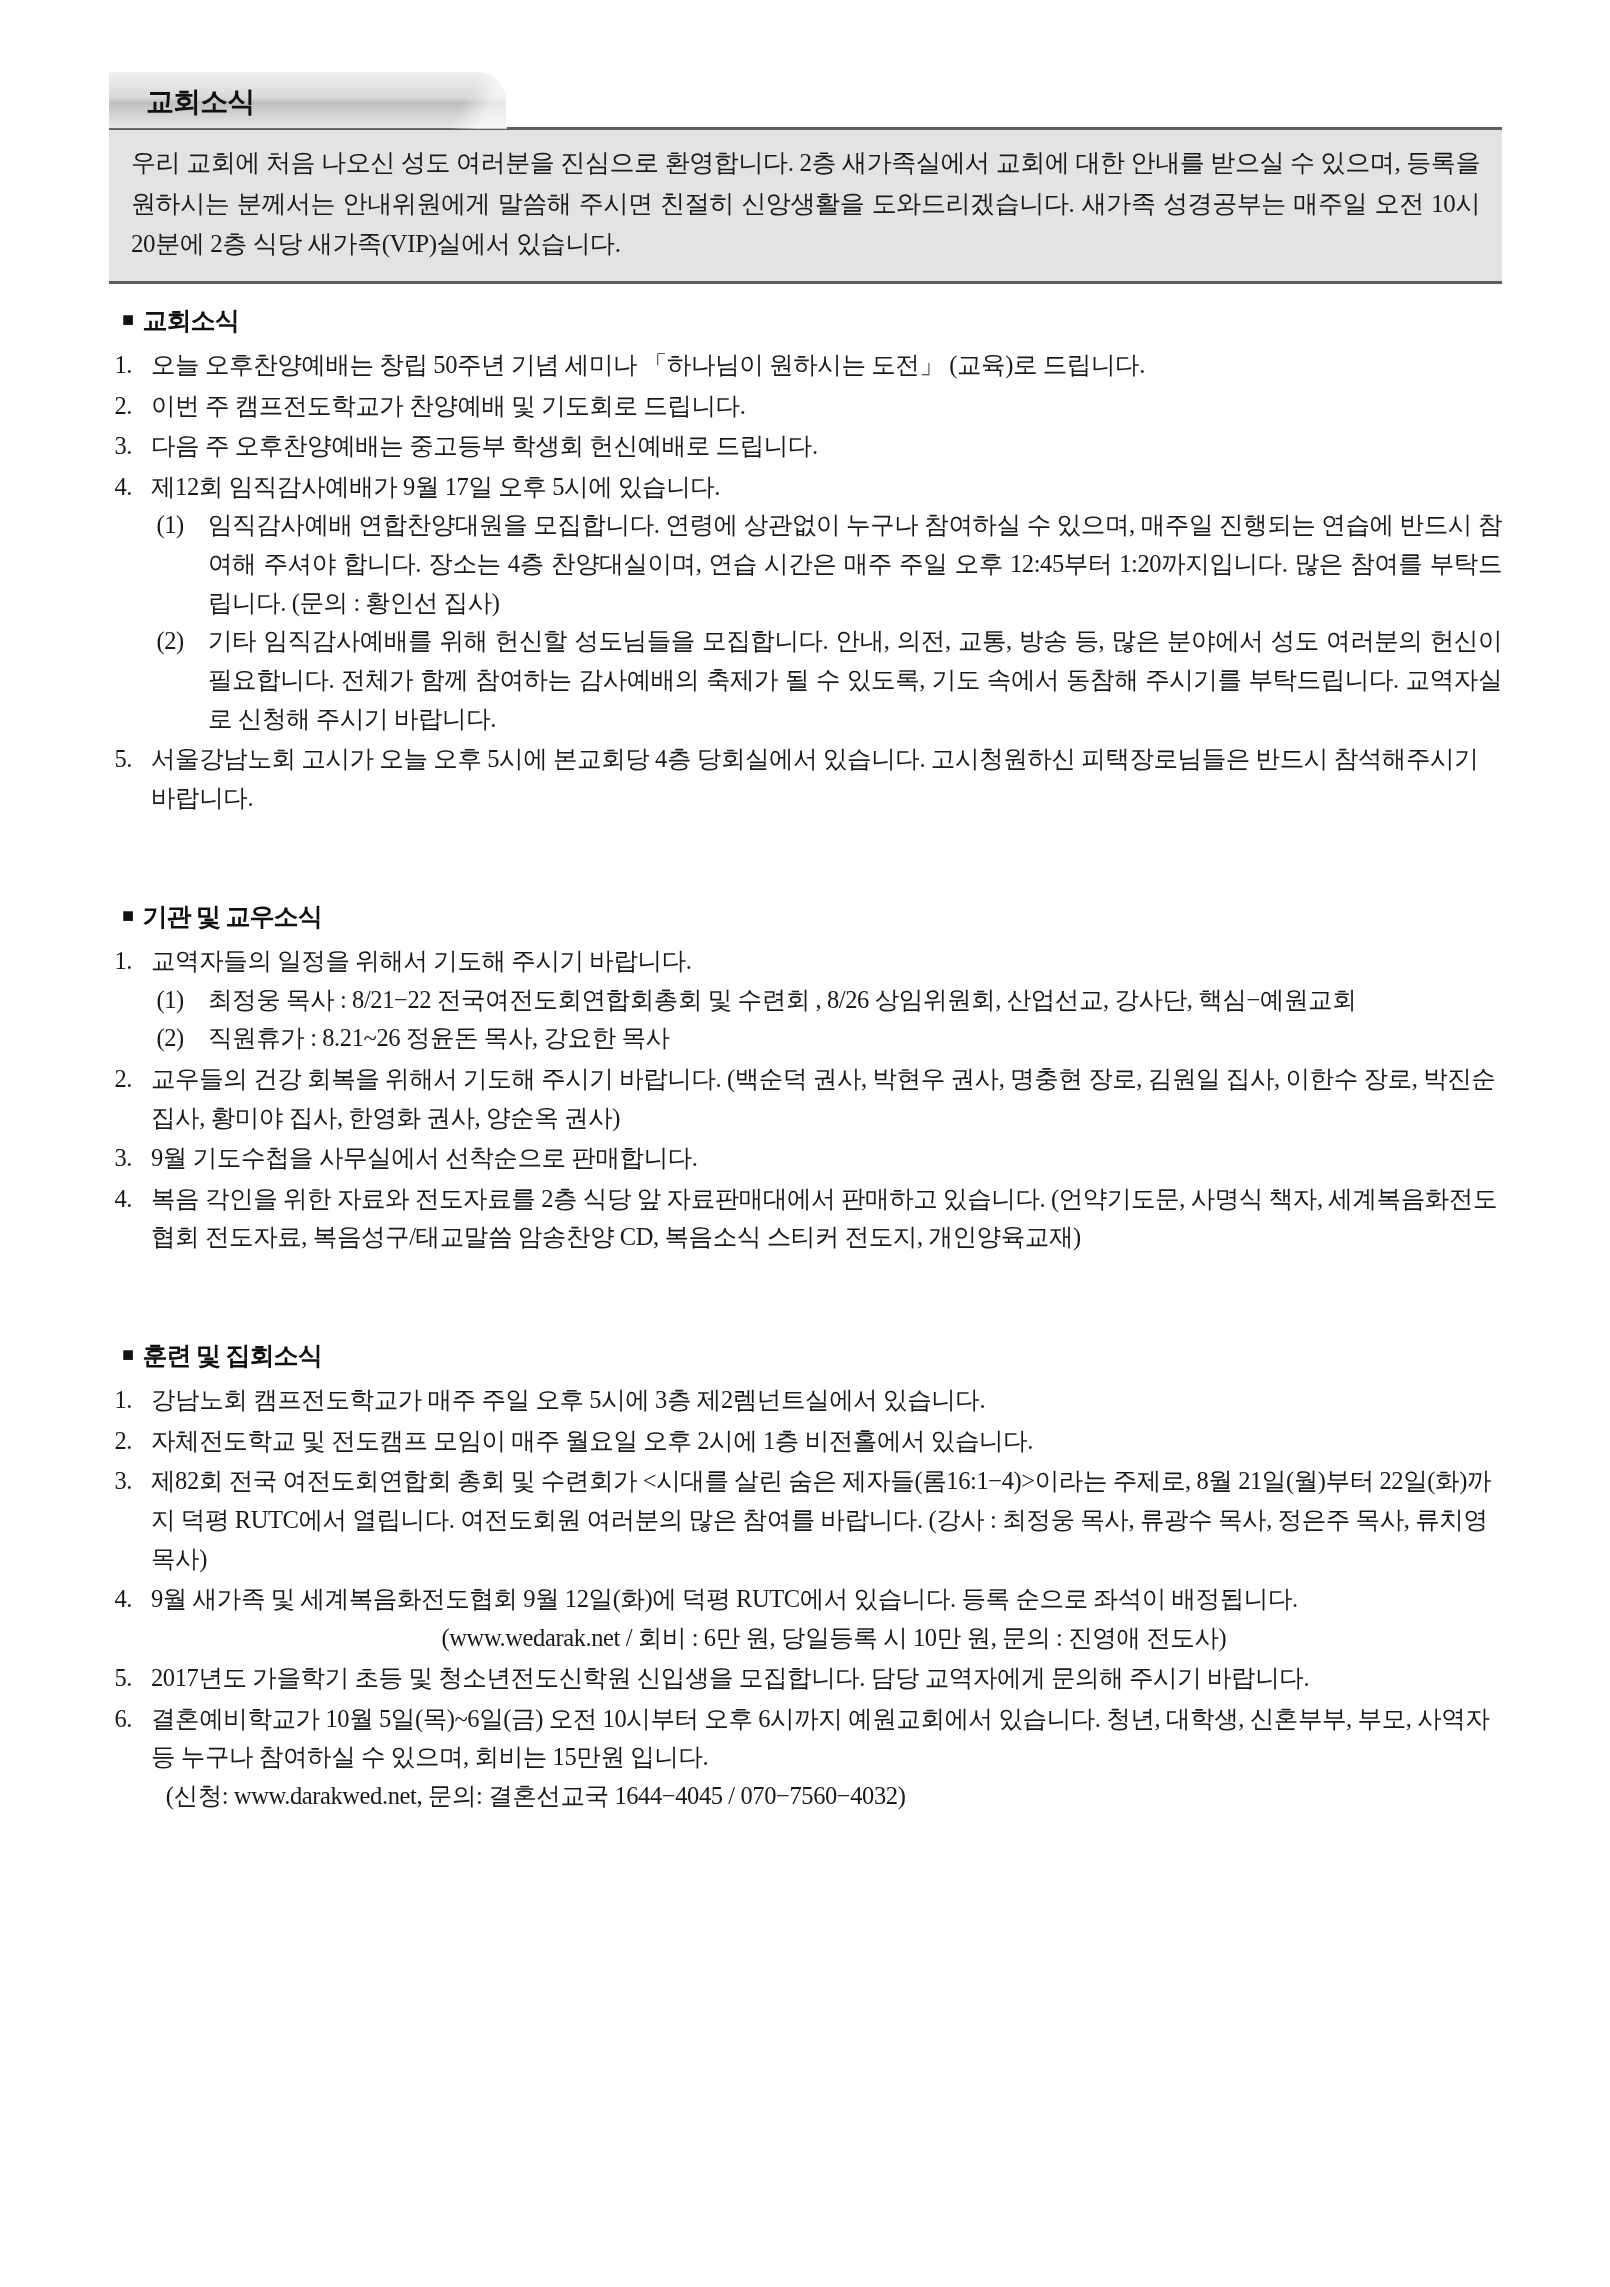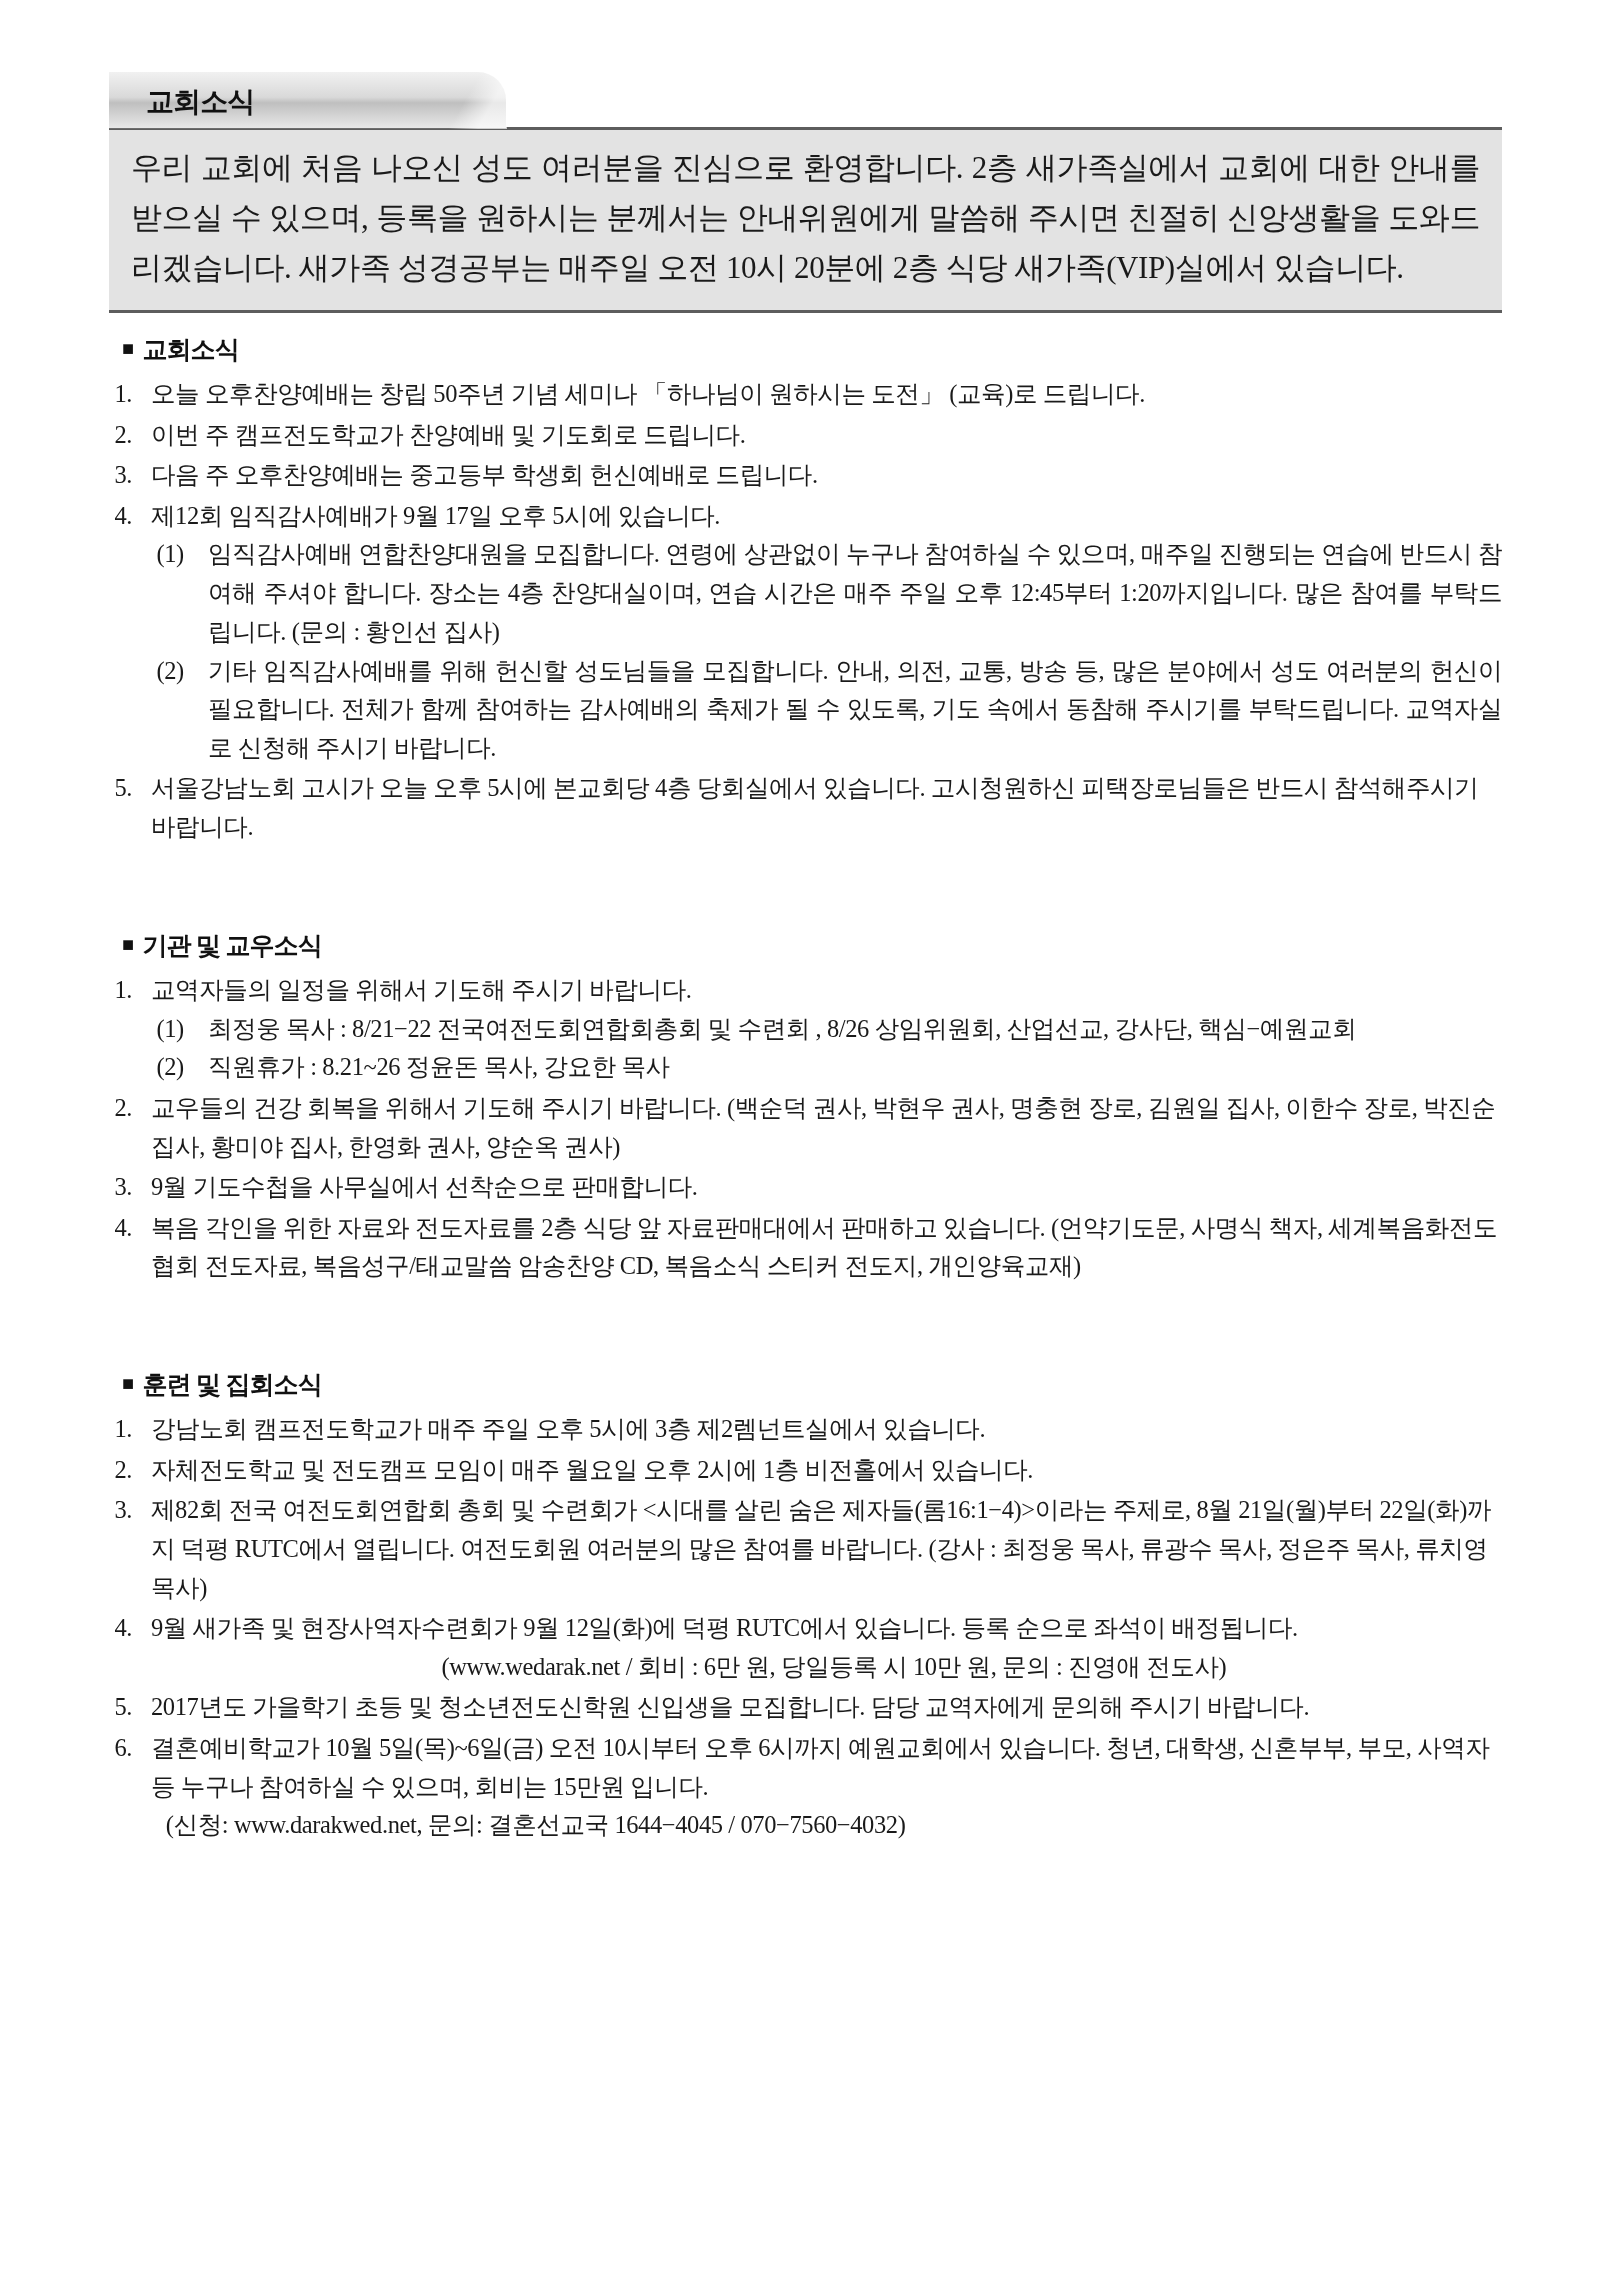--- a/index.html
+++ b/index.html
@@ -66,21 +66,21 @@
   }
 
   
   .intro-box {
     background: #e3e3e3;
     padding: 13px 22px 16.6px 22px;
     box-sizing: border-box;
   }
   .intro-box p {
     margin: 0;
-    font-size: 31px;
+    font-size: 25px;
     line-height: 1.62;
     letter-spacing: -0.4px;
     text-align: justify;
   }
   .intro-rule {
     height: 2.8px;
     background: #5d5d5d;
   }
 
   
@@ -246,21 +246,21 @@
           <li>
             <span class="num">2.</span>
             <span class="txt">자체전도학교 및 전도캠프 모임이 매주 월요일 오후 2시에 1층 비전홀에서 있습니다.</span>
           </li>
           <li>
             <span class="num">3.</span>
             <span class="txt">제82회 전국 여전도회연합회 총회 및 수련회가 &lt;시대를 살린 숨은 제자들(롬16:1−4)&gt;이라는 주제로, 8월 21일(월)부터 22일(화)까지 덕평 RUTC에서 열립니다. 여전도회원 여러분의 많은 참여를 바랍니다. (강사 : 최정웅 목사, 류광수 목사, 정은주 목사, 류치영 목사)</span>
           </li>
           <li>
             <span class="num">4.</span>
-            <span class="txt">9월 새가족 및 현장사역자수련회가 9월 12일(화)에 덕평 RUTC에서 있습니다. 등록 순으로 좌석이 배정됩니다.</span>
+            <span class="txt">9월 새가족 및 세계복음화전도협회 9월 12일(화)에 덕평 RUTC에서 있습니다. 등록 순으로 좌석이 배정됩니다.</span>
             <div class="plain-line indent2" style="padding-left: 14.8px; text-align: center;">(www.wedarak.net / 회비 : 6만 원, 당일등록 시 10만 원, 문의 : 진영애 전도사)</div>
           </li>
           <li>
             <span class="num">5.</span>
             <span class="txt">2017년도 가을학기 초등 및 청소년전도신학원 신입생을 모집합니다. 담당 교역자에게 문의해 주시기 바랍니다.</span>
           </li>
           <li>
             <span class="num">6.</span>
             <span class="txt">결혼예비학교가 10월 5일(목)~6일(금) 오전 10시부터 오후 6시까지 예원교회에서 있습니다. 청년, 대학생, 신혼부부, 부모, 사역자 등 누구나 참여하실 수 있으며, 회비는 15만원 입니다.</span>
             <div class="plain-line indent2" style="padding-left: 14.8px;">(신청: www.darakwed.net, 문의: 결혼선교국 1644−4045 / 070−7560−4032)</div>

